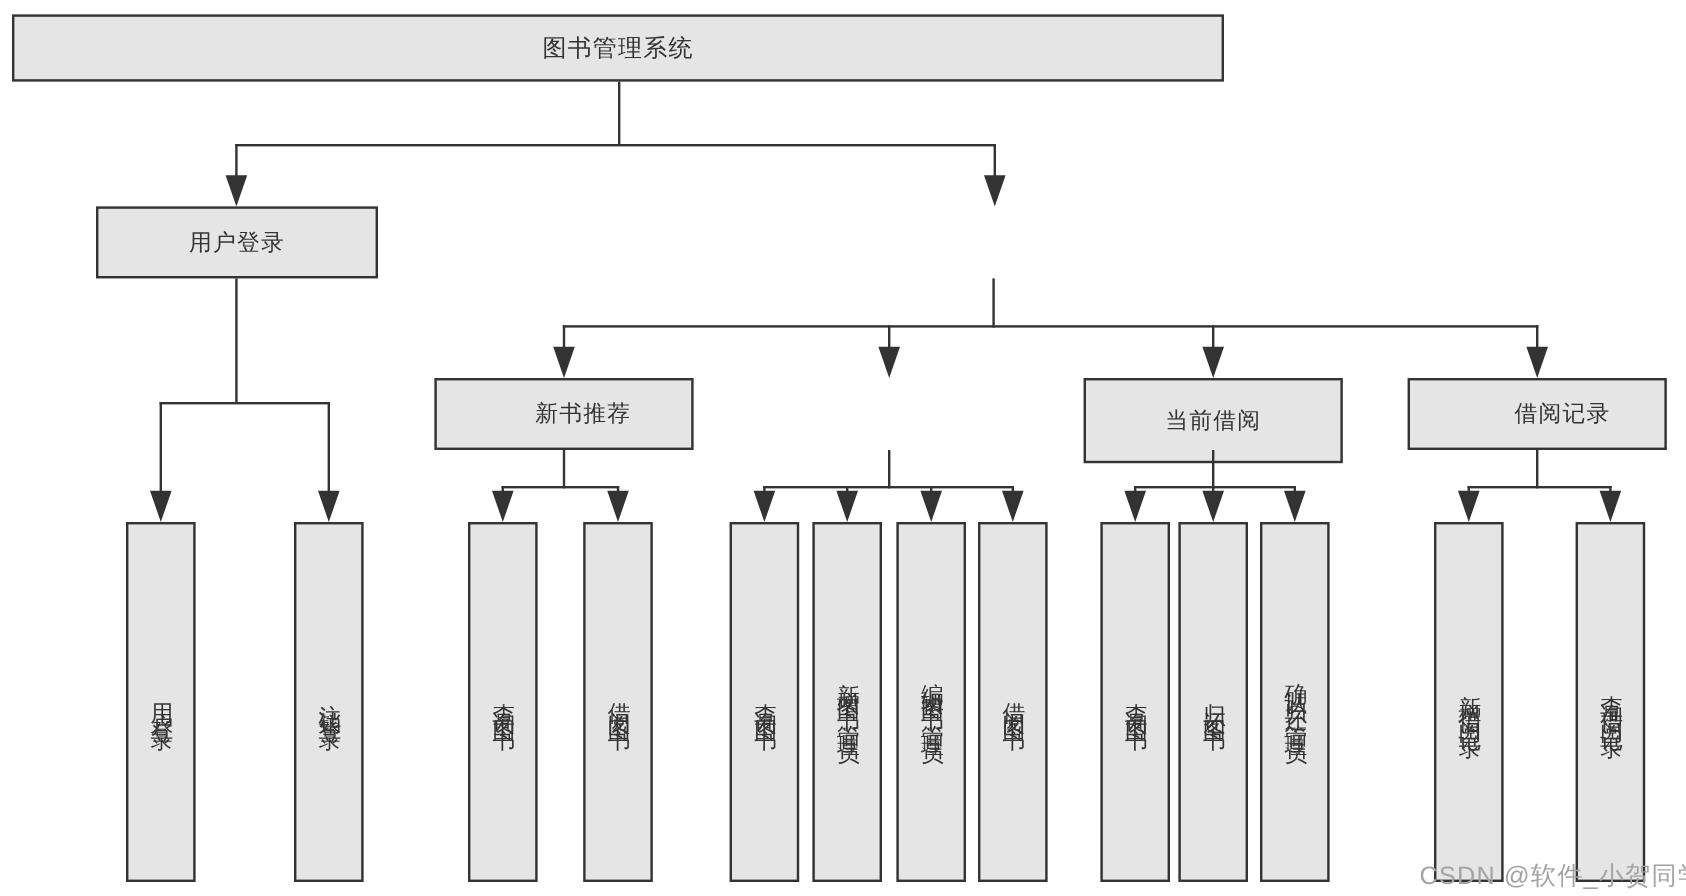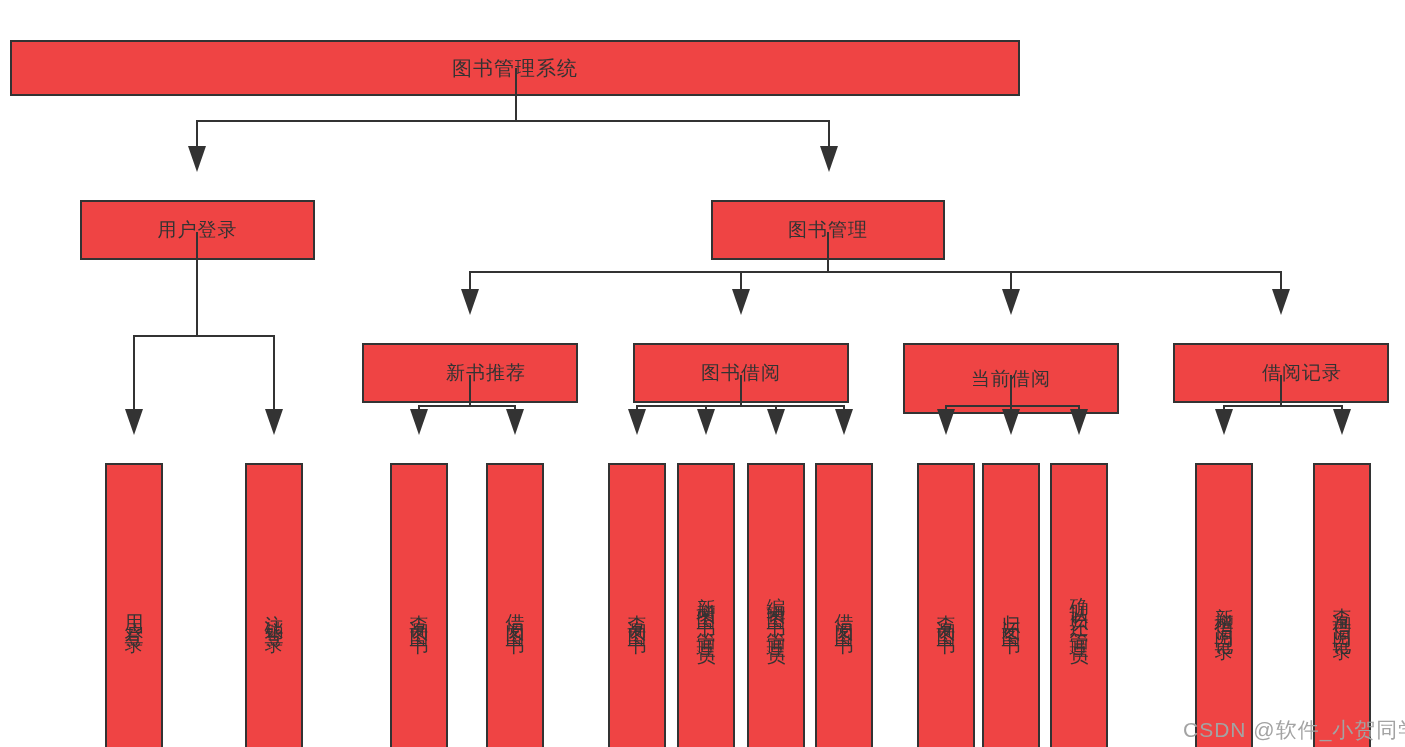--- a/index.html
+++ b/index.html
@@ -12,26 +12,25 @@
     position: relative;
     width: 1405px;
     height: 747px;
     background: #ffffff;
     overflow: hidden;
   }
   .hbox, .vbox {
     position: absolute;
     box-sizing: border-box;
     border: 2px solid #333333;
-    background: #ef4444;
+    background: #e5e5e5;
     color: #333333;
     display: flex;
     align-items: center;
     justify-content: center;
-    margin-top: 28px;
   }
   .hbox {
     font-size: 19px;
     letter-spacing: 1px;
   }
   .root-box {
     font-size: 20px;
   }
   .vbox {
     width: 58px;
@@ -80,42 +79,40 @@
   <div class="hbox root-box" style="left:10px; top:12px; width:1010px; height:56px;">图书管理系统</div>
 
   <div class="vline" style="left:515px; top:68px; height:52px;"></div>
   <div class="hline" style="left:196px; top:120px; width:634px;"></div>
   <div class="vline" style="left:196px; top:120px; height:28px;"></div>
   <div class="arrow-down" style="left:188px; top:146px;"></div>
   <div class="vline" style="left:828px; top:120px; height:28px;"></div>
   <div class="arrow-down" style="left:820px; top:146px;"></div>
 
   <div class="hbox" style="left:80px; top:172px; width:235px; height:60px;">用户登录</div>
-  <div class="hbox" style="left:711px; top:172px; width:234px; height:60px;">图书管理</div>
 
   <div class="vline" style="left:196px; top:232px; height:103px;"></div>
   <div class="hline" style="left:133px; top:335px; width:142px;"></div>
   <div class="vline" style="left:133px; top:335px; height:76px;"></div>
   <div class="arrow-down" style="left:125px; top:409px;"></div>
   <div class="vline" style="left:273px; top:335px; height:76px;"></div>
   <div class="arrow-down" style="left:265px; top:409px;"></div>
 
   <div class="vline" style="left:827px; top:232px; height:41px;"></div>
   <div class="hline" style="left:469px; top:271px; width:813px;"></div>
   <div class="vline" style="left:469px; top:271px; height:20px;"></div>
   <div class="arrow-down" style="left:461px; top:289px;"></div>
   <div class="vline" style="left:740px; top:271px; height:20px;"></div>
   <div class="arrow-down" style="left:732px; top:289px;"></div>
   <div class="vline" style="left:1010px; top:271px; height:20px;"></div>
   <div class="arrow-down" style="left:1002px; top:289px;"></div>
   <div class="vline" style="left:1280px; top:271px; height:20px;"></div>
   <div class="arrow-down" style="left:1272px; top:289px;"></div>
 
   <div class="hbox" style="left:362px; top:315px; width:216px; height:60px;padding-left:32px;">新书推荐</div>
-  <div class="hbox" style="left:633px; top:315px; width:216px; height:60px;">图书借阅</div>
   <div class="hbox" style="left:903px; top:315px; width:216px; height:71px;">当前借阅</div>
   <div class="hbox" style="left:1173px; top:315px; width:216px; height:60px;padding-left:42px;">借阅记录</div>
 
   <div class="vline" style="left:469px; top:375px; height:32px;"></div>
   <div class="hline" style="left:418px; top:405px; width:98px;"></div>
   <div class="vline" style="left:418px; top:405px; height:6px;"></div>
   <div class="arrow-down" style="left:410px; top:409px;"></div>
   <div class="vline" style="left:514px; top:405px; height:6px;"></div>
   <div class="arrow-down" style="left:506px; top:409px;"></div>
 

